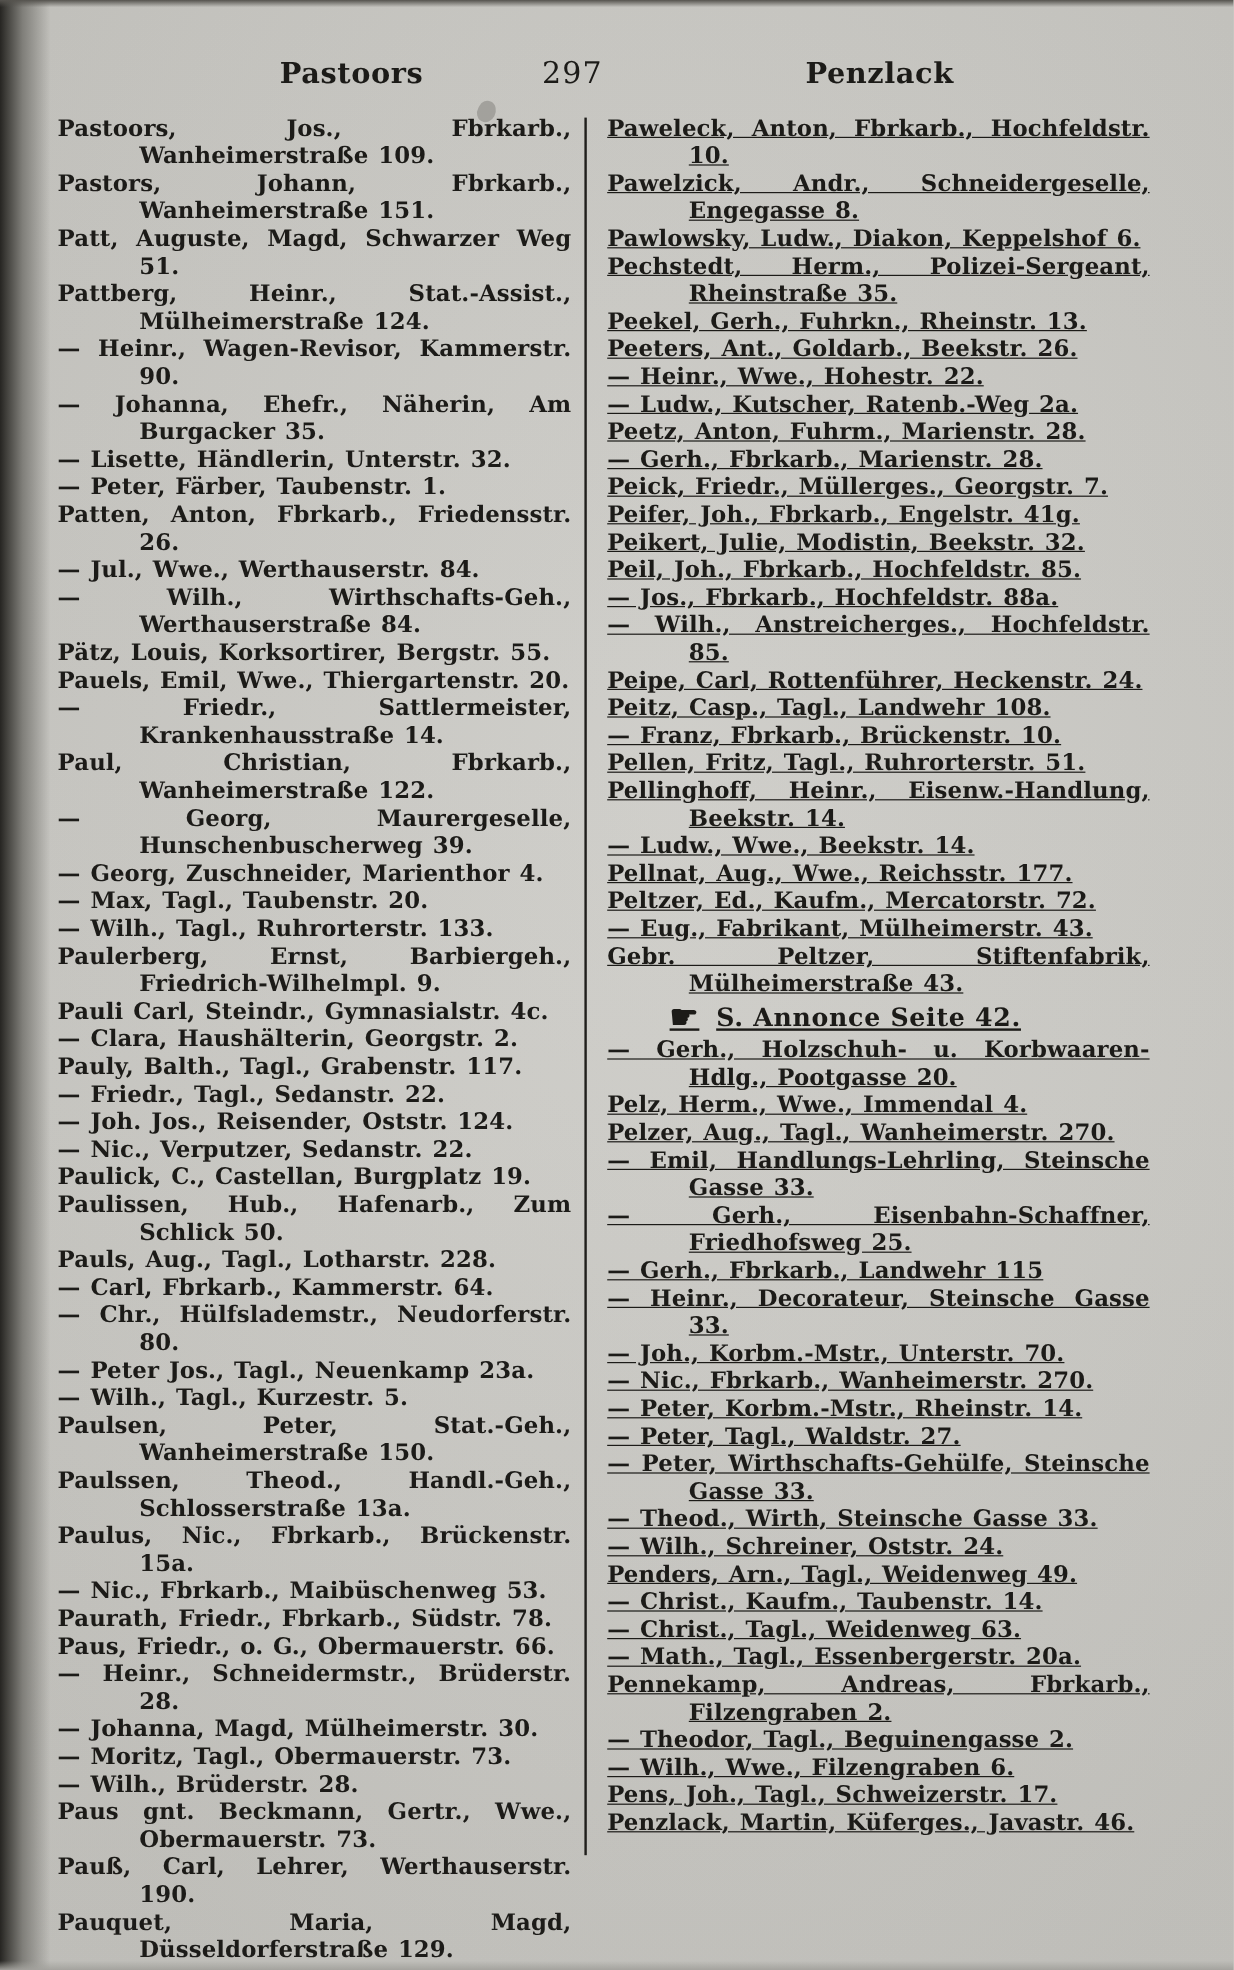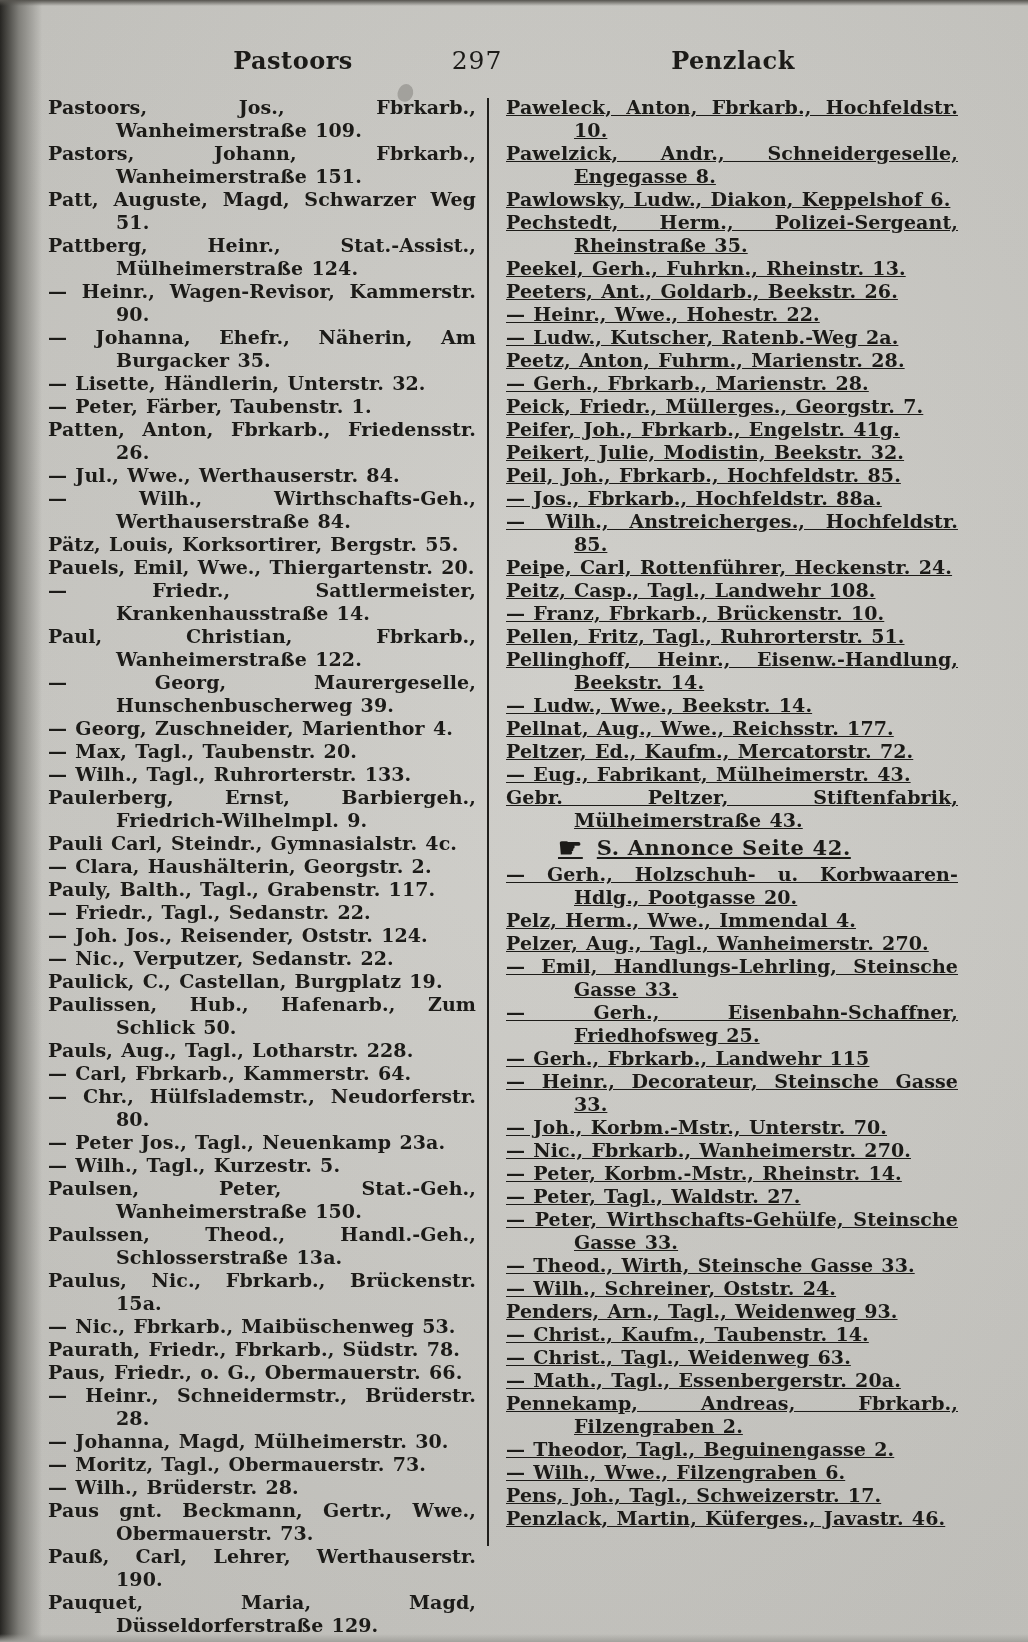--- a/index.html
+++ b/index.html
@@ -172,21 +172,21 @@
       <p class="entry">— Gerh., Eisenbahn-Schaffner, Friedhofsweg 25.</p>
       <p class="entry">— Gerh., Fbrkarb., Landwehr 115</p>
       <p class="entry">— Heinr., Decorateur, Steinsche Gasse 33.</p>
       <p class="entry">— Joh., Korbm.-Mstr., Unterstr. 70.</p>
       <p class="entry">— Nic., Fbrkarb., Wanheimerstr. 270.</p>
       <p class="entry">— Peter, Korbm.-Mstr., Rheinstr. 14.</p>
       <p class="entry">— Peter, Tagl., Waldstr. 27.</p>
       <p class="entry">— Peter, Wirthschafts-Gehülfe, Steinsche Gasse 33.</p>
       <p class="entry">— Theod., Wirth, Steinsche Gasse 33.</p>
       <p class="entry">— Wilh., Schreiner, Oststr. 24.</p>
-      <p class="entry">Penders, Arn., Tagl., Weidenweg 93.</p>
+      <p class="entry">Penders, Arn., Tagl., Weidenweg 49.</p>
       <p class="entry">— Christ., Kaufm., Taubenstr. 14.</p>
       <p class="entry">— Christ., Tagl., Weidenweg 63.</p>
       <p class="entry">— Math., Tagl., Essenbergerstr. 20a.</p>
       <p class="entry">Pennekamp, Andreas, Fbrkarb., Filzengraben 2.</p>
       <p class="entry">— Theodor, Tagl., Beguinengasse 2.</p>
       <p class="entry">— Wilh., Wwe., Filzengraben 6.</p>
       <p class="entry">Pens, Joh., Tagl., Schweizerstr. 17.</p>
       <p class="entry">Penzlack, Martin, Küferges., Javastr. 46.</p>
     </section>
 

